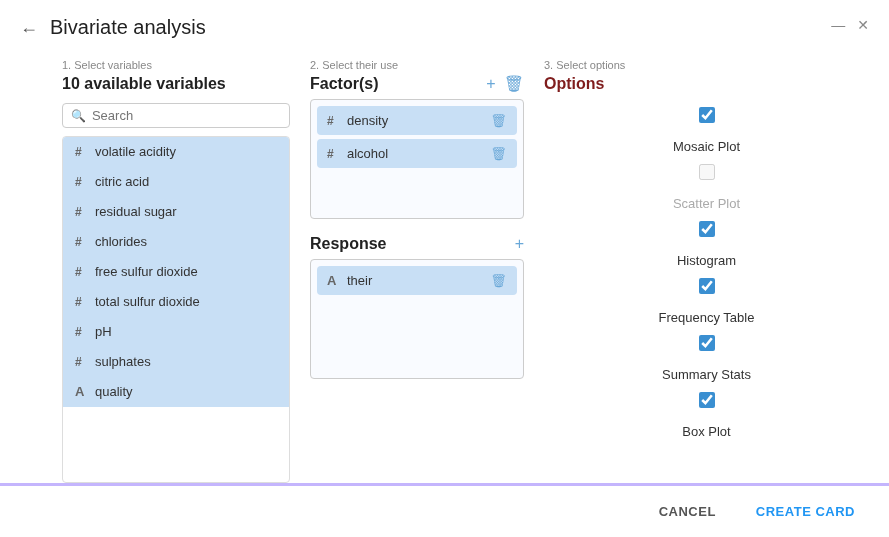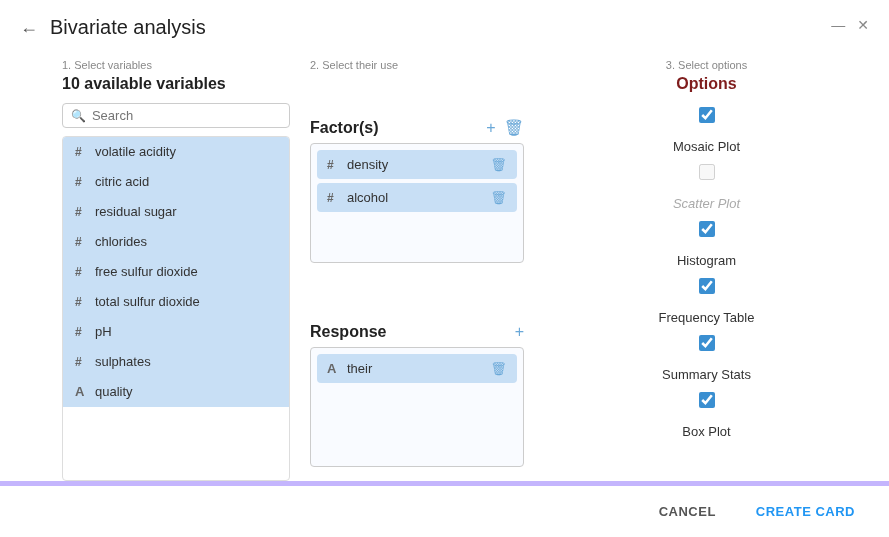--- a/index.html
+++ b/index.html
@@ -142,21 +142,20 @@
     .col2-label {
       font-size: 11px;
       color: #888;
       margin-bottom: 4px;
     }
     .section-header {
       display: flex;
       align-items: center;
       justify-content: space-between;
       margin-bottom: 6px;
-      margin-top: 44px;
     }
     .section-title {
       font-size: 16px;
       font-weight: 600;
       color: #222;
     }
     .section-icons {
       display: flex;
       gap: 8px;
     }
@@ -196,21 +195,20 @@
     }
     .response-section {
       margin-top: 4px;
     }
     
     .col3 {
       flex: 1;
       display: flex;
       flex-direction: column;
       padding-top: 12px;
-      align-items: center;
     }
     .col3-label {
       font-size: 11px;
       color: #888;
       margin-bottom: 4px;
     }
     .col3-heading {
       font-size: 16px;
       font-weight: 600;
       color: #7f1d1d;
@@ -228,30 +226,29 @@
       height: 16px;
       cursor: pointer;
       accent-color: #3a8fd1;
     }
     .option-label {
       font-size: 13px;
       color: #333;
     }
     .option-label.disabled {
       color: #aaa;
-      font-style: italic;
     }
     
     .footer {
       display: flex;
       align-items: center;
       justify-content: flex-end;
       padding: 12px 24px;
       gap: 20px;
-      border-top: 5px solid #c4b5fd;
+      border-top: 3px solid #c4b5fd;
       margin-top: auto;
     }
     .cancel-btn {
       font-size: 13px;
       font-weight: 600;
       color: #555;
       cursor: pointer;
       letter-spacing: 0.5px;
       background: none;
       border: none;

